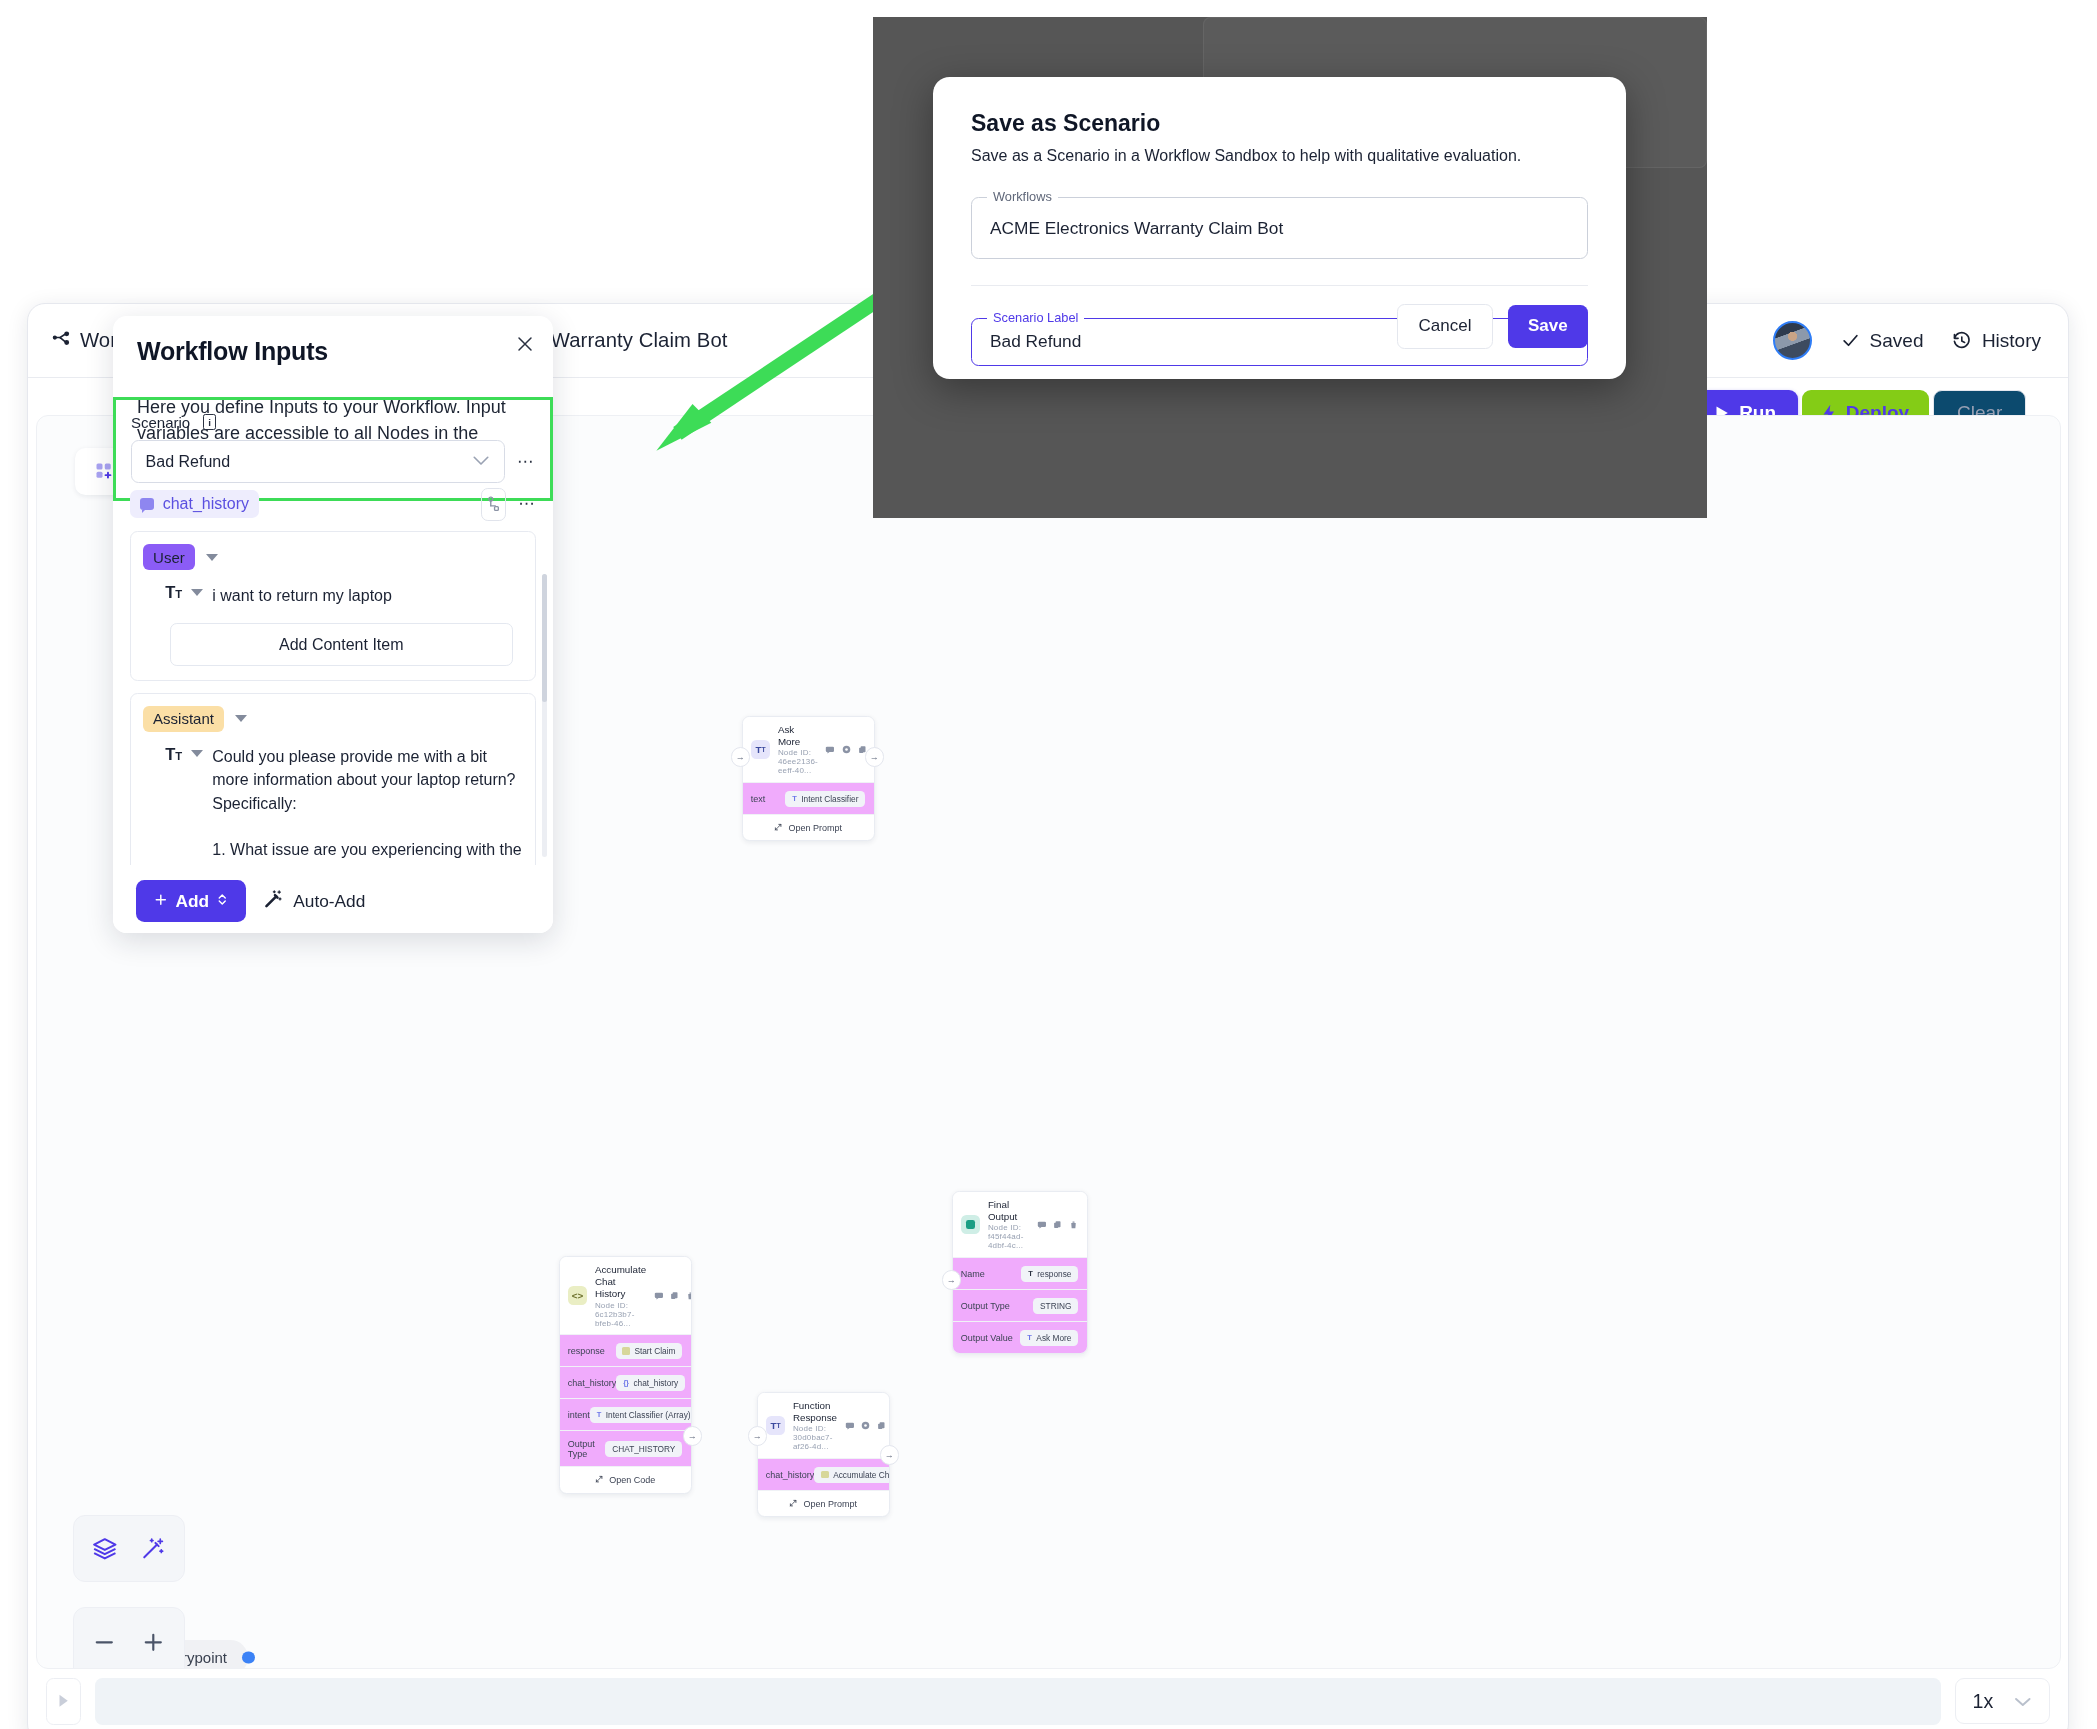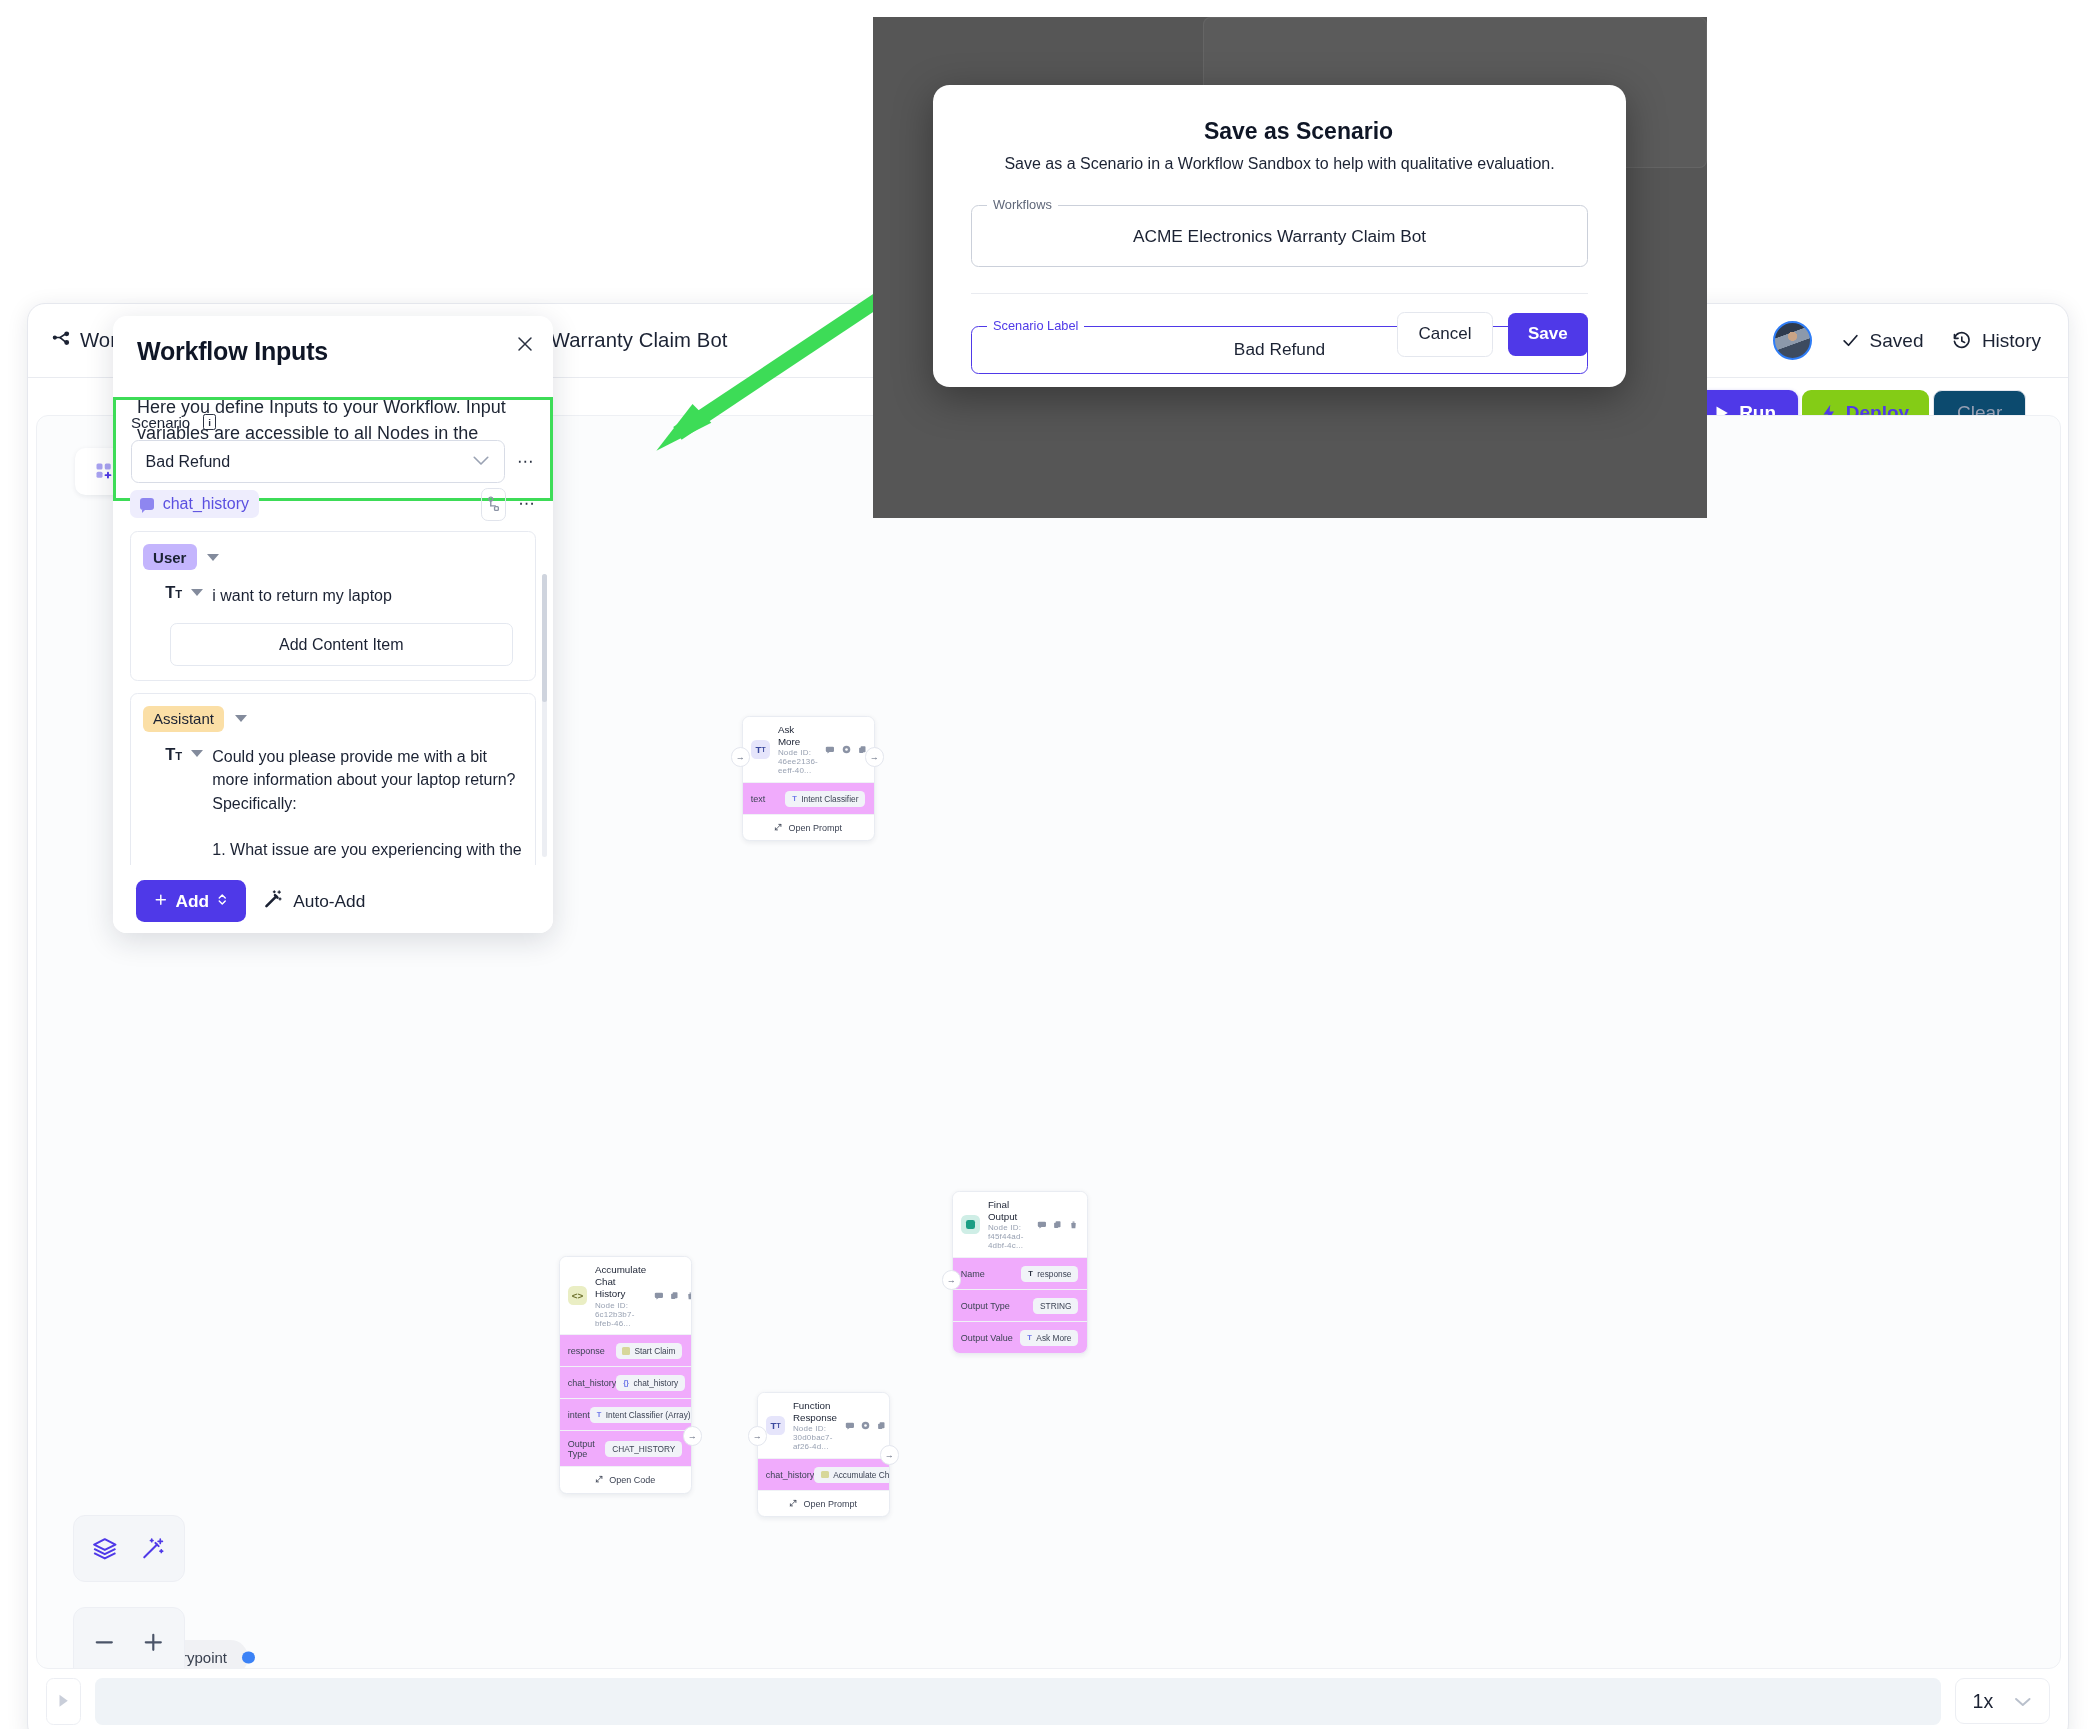--- a/index.html
+++ b/index.html
@@ -201,21 +201,21 @@
   .chat-ico { width: 14.3px; height: 12px; background:#8e86f0; border-radius: 3px; position: relative; }
   .chat-ico::after{ content:''; position:absolute; left:2.3px; bottom:-3px; border-left:3.8px solid #8e86f0; border-bottom:3.8px solid transparent;}
   #var-head-acts { margin-left:auto; display:flex; align-items:center; gap: 12px; }
   .sq-btn { width: 25.6px; height: 33px; border: 0.8px solid #e1e4ec; border-radius: 6.8px;
             display:flex;align-items:center;justify-content:center; cursor:pointer; }
 
   #msg-list { padding: 10.5px 16.6px 0 16.6px; height: calc(100% - 44px); overflow: hidden; position: relative;}
   .msg-card { border: 0.8px solid #e7eaf1; border-radius: 7.5px; padding: 12px 12px 13.6px 12px; margin-bottom: 12px; }
   .role-row { display:flex; align-items:center; gap: 10.5px; }
   .role-pill { border-radius: 6px; padding: 4.5px 10.5px; font-size: 15px; color:#1b2233; }
-  .role-user { background: #c4b5fd; font-weight: bold; }
+  .role-user { background: #8b5cf6; }
   .role-assistant { background: #fbdfa6; }
   .caret { width:0;height:0;border-left:6px solid transparent;border-right:6px solid transparent;border-top:7.5px solid #838b9c;}
   .content-row { display:flex; gap: 9px; margin-top: 13.6px; padding-left: 22.6px; }
   .tt-ico { font-size: 16.6px; font-weight: 700; color:#1b2233; line-height:1; margin-top:1.5px; }
   .content-text { font-size: 16px; line-height: 1.45; color:#1b2233; white-space: pre-wrap; }
   .add-content {
     margin: 16.6px 10.5px 0 27px; border: 0.8px solid #e4e8f0; border-radius: 6.8px;
     text-align:center; padding: 11.3px; font-size: 16px; color:#1b2233; cursor: pointer;
   }
   #scroll-track { position:absolute; right: 6px; top: 53px; bottom: 7.5px; width: 5.3px; background: #eceef3; border-radius: 3px;}
@@ -236,22 +236,22 @@
     width: 834px; height: 501px;
     background: #565656;
     z-index: 40; overflow: hidden;
   }
   #modal-shot .ghost {
     position:absolute; left: 330px; top: 0; right: 0; height: 151px;
     background: rgba(255,255,255,.035); border: 0.8px solid rgba(255,255,255,.06);
     border-radius: 7.5px;
   }
   #modal {
-    position:absolute; left: 60px; top: 68px; width: 693px; height: 302px;
-    background:#fff; border-radius: 16.6px; box-shadow: 0 10.5px 38px rgba(0,0,0,.35); text-align: center;
+    position:absolute; left: 60px; top: 60px; width: 693px; height: 302px;
+    background:#fff; border-radius: 16.6px; box-shadow: 0 10.5px 38px rgba(0,0,0,.35);
   }
   #modal-title { margin: 33px 0 0 38px; font-size: 23px; font-weight: 700; color:#0f1626; }
   #modal-desc { margin: 10.5px 38px 0 38px; font-size: 16px; color:#1b2233; }
   .field {
     position: relative; margin: 32px 38px 0 38px;
     border: 0.8px solid #cbd0da; border-radius: 7.5px; padding: 19.6px 18px;
     font-size: 17.3px; color:#1b2233;
   }
   .field .flabel {
     position:absolute; top: -9px; left: 15px; background:#fff; padding: 0 6px;

